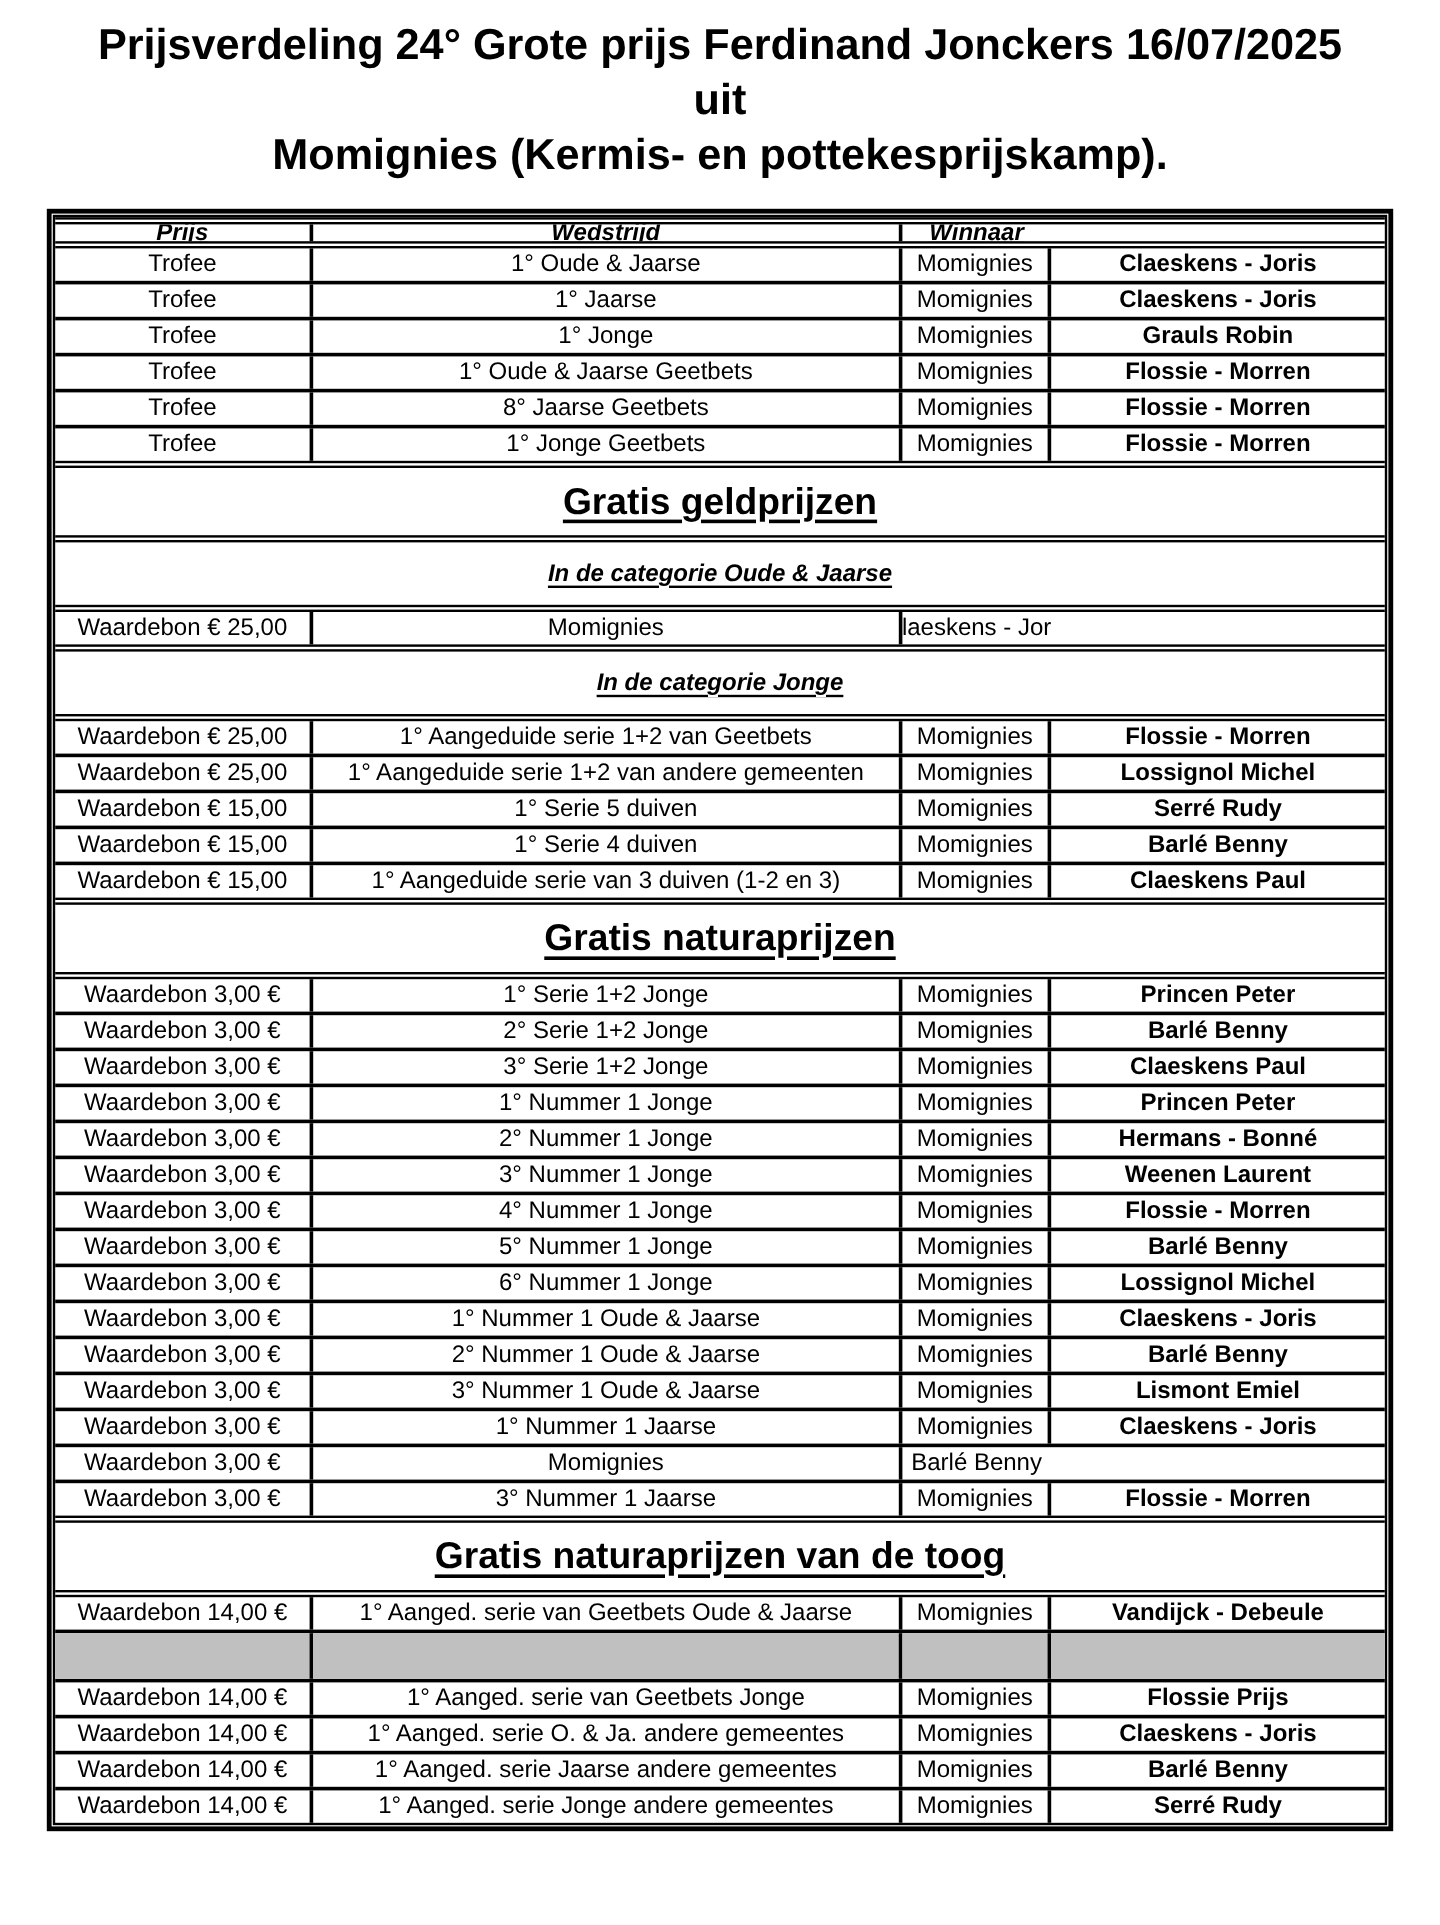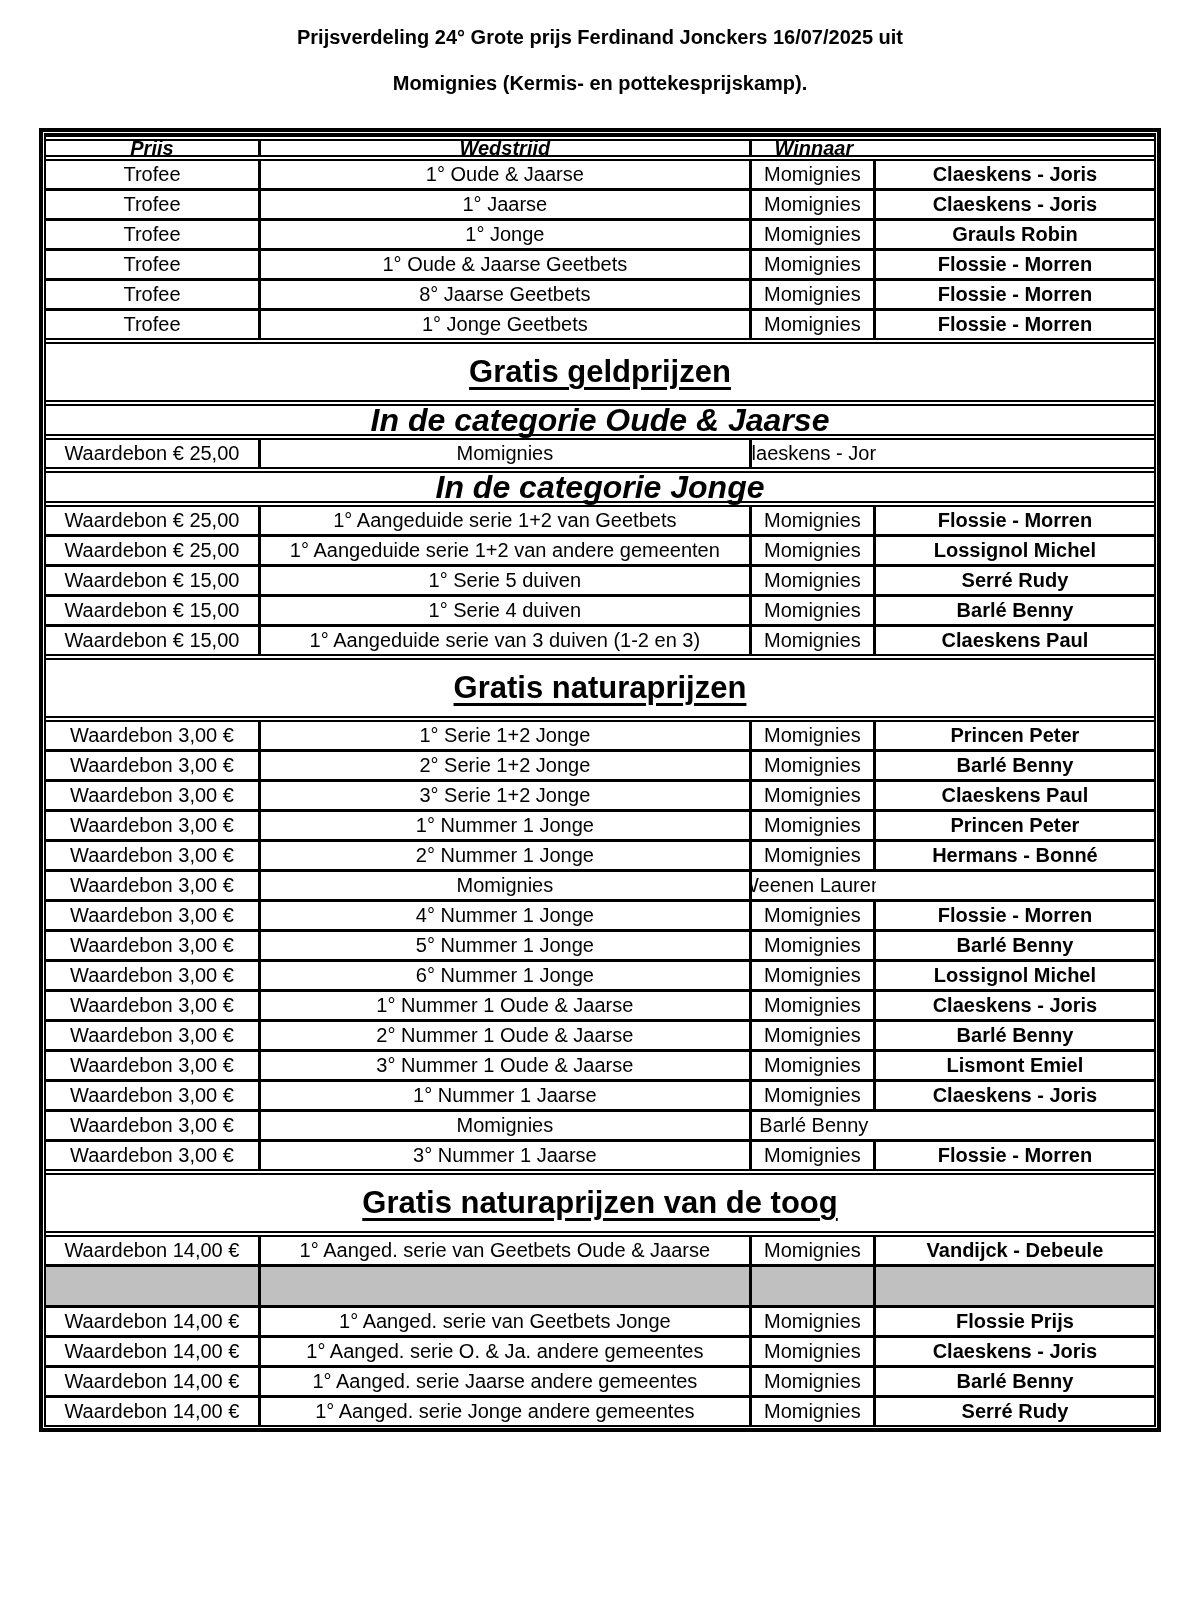--- a/index.html
+++ b/index.html
@@ -13,21 +13,21 @@
     position: relative;
     width: 1200px;
     height: 1604px;
     background: #ffffff;
     overflow: hidden;
   }
   .doc-title {
     padding-top: 14px;
     text-align: center;
     font-weight: bold;
-    font-size: 20px;
+    font-size: 36px;
     line-height: 46px;
   }
   .doc-title .t-line { max-width: 1040px; margin: 0 auto; }
 
   .table-outer {
     margin: 22px 39px 0 39px;
     border: 4px solid #000;
   }
   .table-inner {
     border: 2px solid #000;
@@ -80,23 +80,24 @@
     line-height: 49px;
   }
   .row.title .merged .inner { max-width: 1085px; margin: 0 auto; }
   .row.section .merged {
     height: 56px;
     font-size: 31px;
     text-decoration: underline;
     text-underline-offset: 5px;
   }
   .row.subsection .merged {
-    height: 28px;
-    font-size: 32px;
+    height: 52px;
+    font-size: 20px;
     font-style: italic;
+    text-decoration: underline;
     text-underline-offset: 4px;
   }
 </style>
 </head>
 <body>
 
 <div class="page">
   <div class="doc-title">
     <div class="t-line">Prijsverdeling 24° Grote prijs Ferdinand Jonckers 16/07/2025 uit</div>
     <div class="t-line">Momignies (Kermis- en pottekesprijskamp).</div>
@@ -226,20 +227,21 @@
           <div class="cell col3">Princen Peter</div>
         </div>
         <div class="row data sep-single">
           <div class="cell col0">Waardebon 3,00 €</div>
           <div class="cell col1">2° Nummer 1 Jonge</div>
           <div class="cell col2">Momignies</div>
           <div class="cell col3">Hermans - Bonné</div>
         </div>
         <div class="row data sep-single">
           <div class="cell col0">Waardebon 3,00 €</div>
+          <div class="cell col1">3° Nummer 1 Jonge</div>
           <div class="cell col2">Momignies</div>
           <div class="cell col3">Weenen Laurent</div>
         </div>
         <div class="row data sep-single">
           <div class="cell col0">Waardebon 3,00 €</div>
           <div class="cell col1">4° Nummer 1 Jonge</div>
           <div class="cell col2">Momignies</div>
           <div class="cell col3">Flossie - Morren</div>
         </div>
         <div class="row data sep-single">

